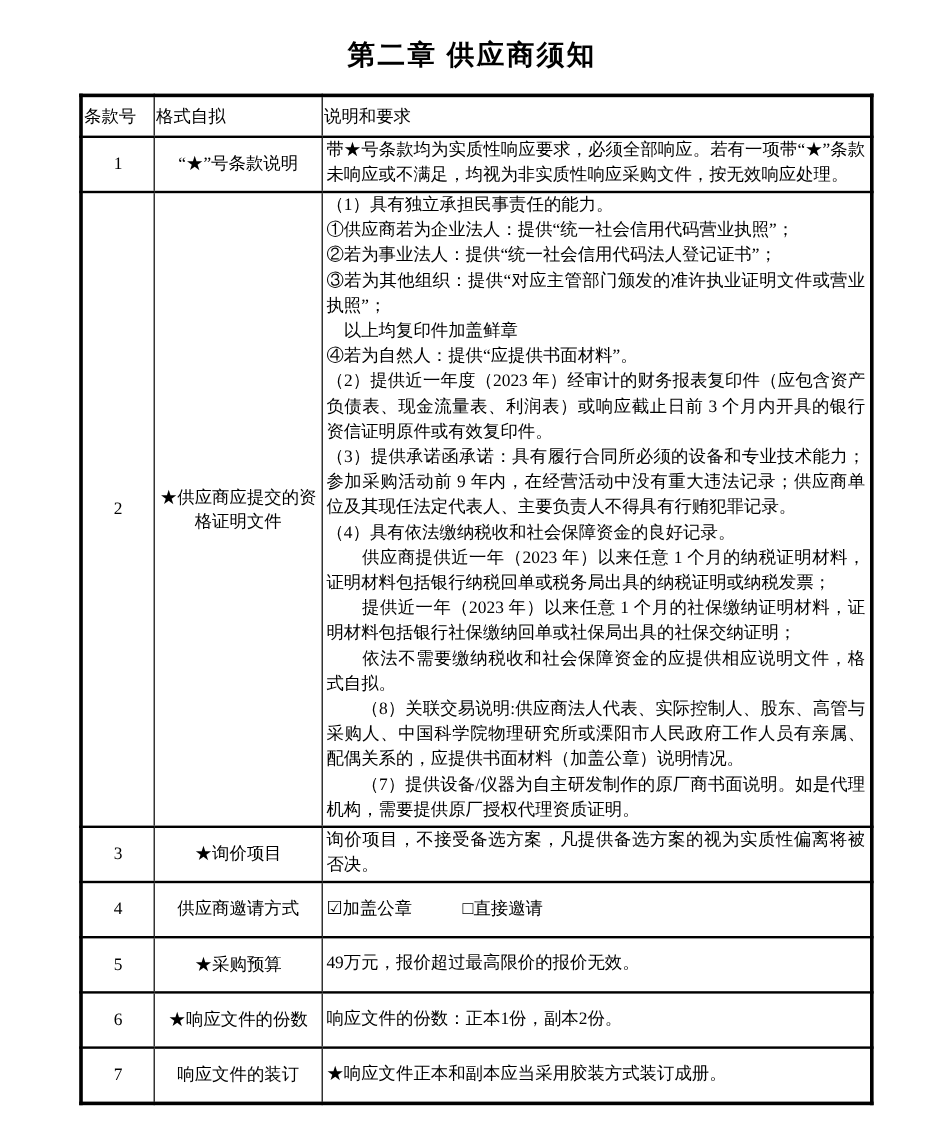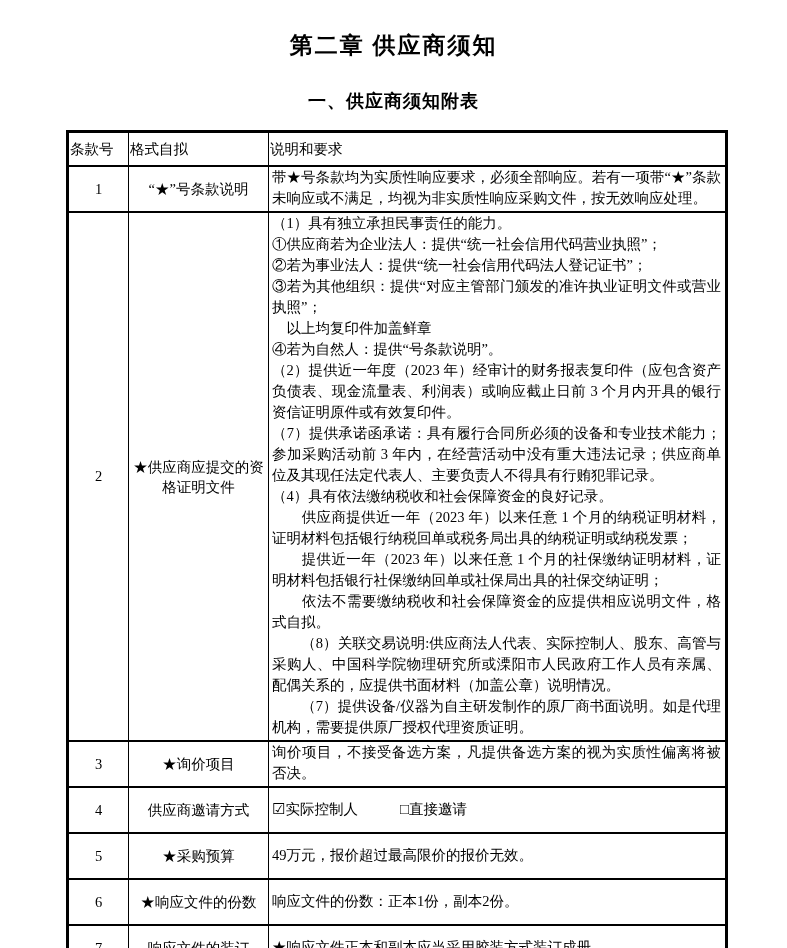--- a/index.html
+++ b/index.html
@@ -49,21 +49,20 @@
   tr.r6{height:33px;}
   tr.r7{height:25px;}
   .opt-gap{display:inline-block;width:42px;}
   .chk{font-size:15px;}
 </style>
 </head>
 <body>
 
 <div>
   <div class="title">第二章 供应商须知</div>
-  <div class="subtitle">一、供应商须知附表</div>
 
   <table class="notice">
     <colgroup>
       <col style="width:61px">
         <col style="width:140px">
         <col style="width:458px">
     </colgroup>
     <thead>
       <tr>
         <th>条款号</th>
@@ -81,43 +80,43 @@
       </tr>
       <tr class="r2">
         <td class="c-no">2</td>
         <td class="c-name">★供应商应提交的资格证明文件</td>
         <td class="c-content">
             <div class="para">（1）具有独立承担民事责任的能力。</div>
             <div class="para">①供应商若为企业法人：提供“统一社会信用代码营业执照”；</div>
             <div class="para">②若为事业法人：提供“统一社会信用代码法人登记证书”；</div>
             <div class="para">③若为其他组织：提供“对应主管部门颁发的准许执业证明文件或营业执照”；</div>
             <div class="para">　以上均复印件加盖鲜章</div>
-            <div class="para">④若为自然人：提供“号条款说明”。</div>
+            <div class="para">④若为自然人：提供“应提供书面材料”。</div>
             <div class="para">（2）提供近一年度（2023 年）经审计的财务报表复印件（应包含资产负债表、现金流量表、利润表）或响应截止日前 3 个月内开具的银行资信证明原件或有效复印件。</div>
-            <div class="para">（7）提供承诺函承诺：具有履行合同所必须的设备和专业技术能力；参加采购活动前 3 年内，在经营活动中没有重大违法记录；供应商单位及其现任法定代表人、主要负责人不得具有行贿犯罪记录。</div>
+            <div class="para">（3）提供承诺函承诺：具有履行合同所必须的设备和专业技术能力；参加采购活动前 9 年内，在经营活动中没有重大违法记录；供应商单位及其现任法定代表人、主要负责人不得具有行贿犯罪记录。</div>
             <div class="para">（4）具有依法缴纳税收和社会保障资金的良好记录。</div>
             <div class="para">　　供应商提供近一年（2023 年）以来任意 1 个月的纳税证明材料，证明材料包括银行纳税回单或税务局出具的纳税证明或纳税发票；</div>
             <div class="para">　　提供近一年（2023 年）以来任意 1 个月的社保缴纳证明材料，证明材料包括银行社保缴纳回单或社保局出具的社保交纳证明；</div>
             <div class="para">　　依法不需要缴纳税收和社会保障资金的应提供相应说明文件，格式自拟。</div>
             <div class="para">　　（8）关联交易说明:供应商法人代表、实际控制人、股东、高管与采购人、中国科学院物理研究所或溧阳市人民政府工作人员有亲属、配偶关系的，应提供书面材料（加盖公章）说明情况。</div>
             <div class="para">　　（7）提供设备/仪器为自主研发制作的原厂商书面说明。如是代理机构，需要提供原厂授权代理资质证明。</div>
           </td>
       </tr>
       <tr class="r3">
         <td class="c-no">3</td>
         <td class="c-name">★询价项目</td>
         <td class="c-content">
             <div class="para">询价项目，不接受备选方案，凡提供备选方案的视为实质性偏离将被否决。</div>
           </td>
       </tr>
       <tr class="r4">
         <td class="c-no">4</td>
         <td class="c-name">供应商邀请方式</td>
         <td class="c-content">
-          <span class="chk">☑</span><span>实际控制人</span><span class="opt-gap"></span><span class="chk">□</span><span>直接邀请</span>
+          <span class="chk">☑</span><span>加盖公章</span><span class="opt-gap"></span><span class="chk">□</span><span>直接邀请</span>
         </td>
       </tr>
       <tr class="r5">
         <td class="c-no">5</td>
         <td class="c-name">★采购预算</td>
         <td class="c-content">
             <div class="para">49万元，报价超过最高限价的报价无效。</div>
           </td>
       </tr>
       <tr class="r6">

